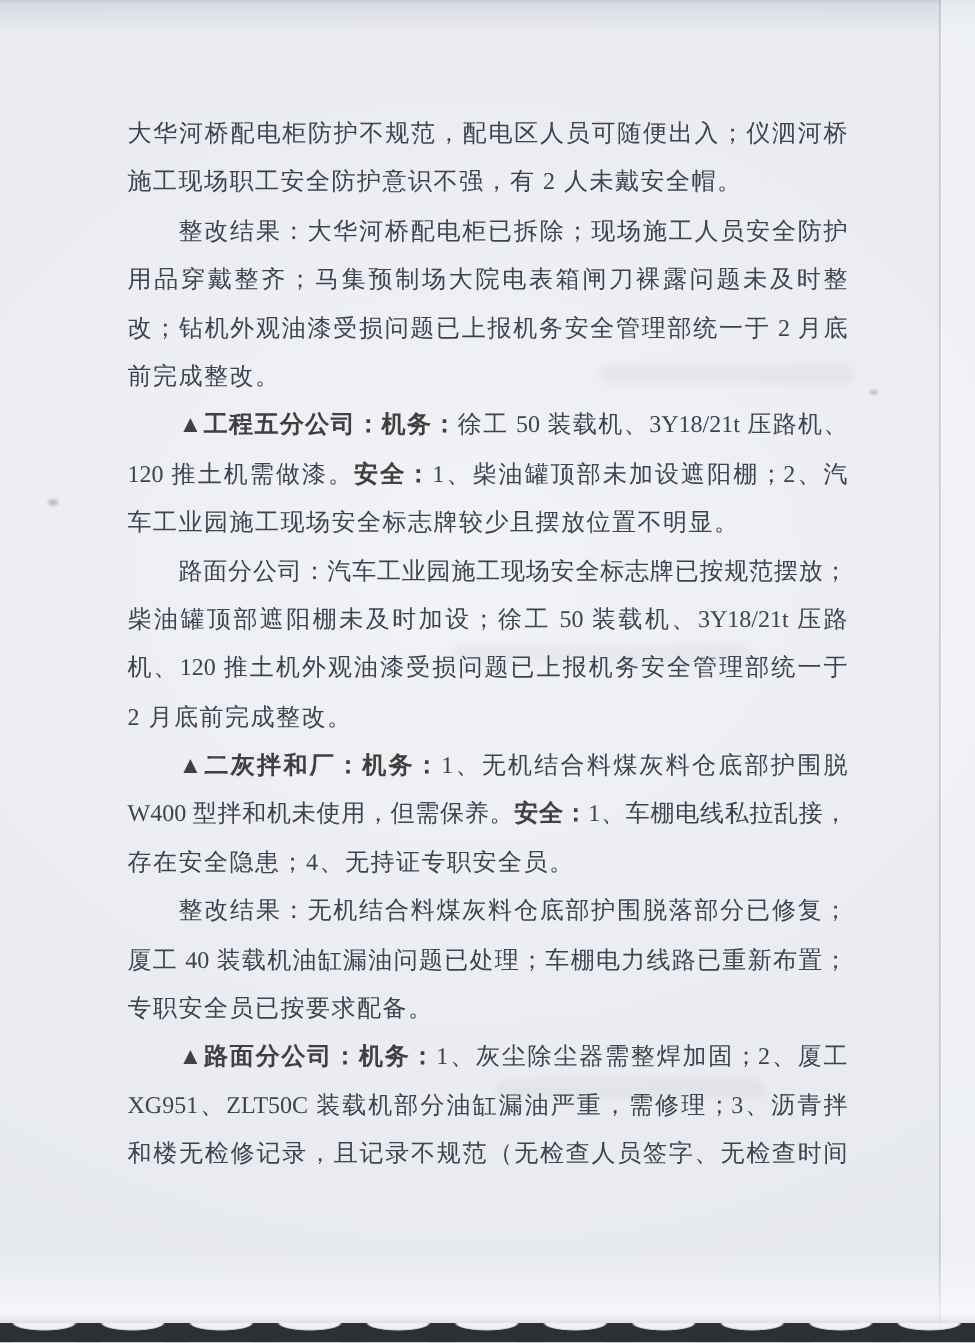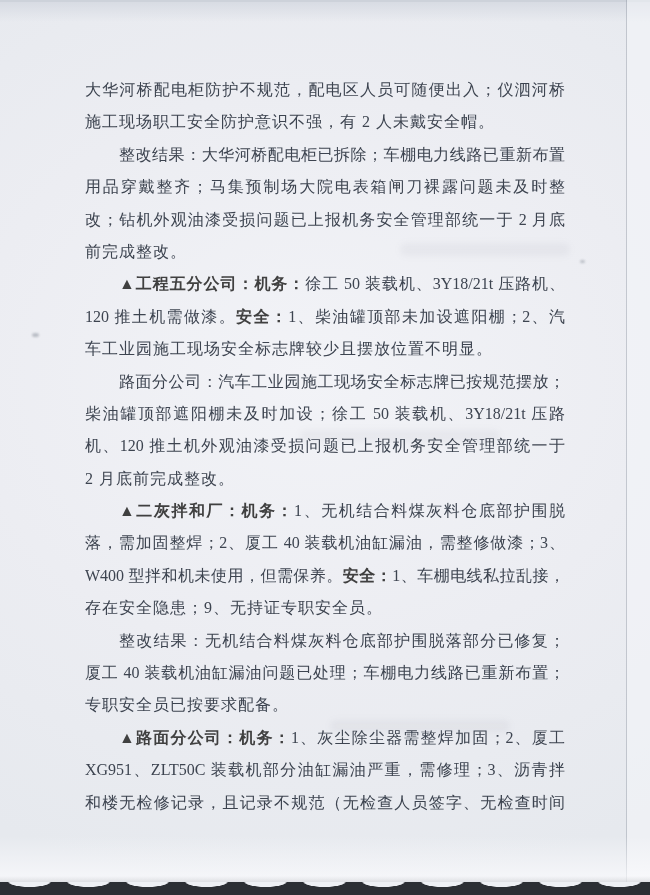--- a/index.html
+++ b/index.html
@@ -109,35 +109,34 @@
 
   <div class="smudge" style="left:400px; top:243px; width:170px; height:13px;"></div>
   <div class="smudge" style="left:300px; top:430px; width:200px; height:12px;"></div>
   <div class="smudge" style="left:330px; top:720px; width:180px; height:12px;"></div>
   <div class="speck" style="left:32px; top:333px;"></div>
   <div class="speck" style="left:580px; top:260px; width:5px; height:3px;"></div>
 
   <div class="doc-text" style="color: rgb(61, 68, 80);">
       <div class="line just"><span>大华河桥配电柜防护不规范，配电区人员可随便出入；仪泗河桥</span></div>
       <div class="line left"><span>施工现场职工安全防护意识不强，有 2 人未戴安全帽。</span></div>
-      <div class="line just ind"><span>整改结果：大华河桥配电柜已拆除；车棚电力线路已重新布置</span></div>
+      <div class="line just ind"><span>整改结果：大华河桥配电柜已拆除；现场施工人员安全防护</span></div>
       <div class="line just"><span>用品穿戴整齐；马集预制场大院电表箱闸刀裸露问题未及时整</span></div>
       <div class="line just"><span>改；钻机外观油漆受损问题已上报机务安全管理部统一于 2 月底</span></div>
       <div class="line left"><span>前完成整改。</span></div>
       <div class="line just ind"><span class="bold">▲工程五分公司：机务：</span><span>徐工 50 装载机、3Y18/21t 压路机、</span></div>
       <div class="line just"><span>120 推土机需做漆。</span><span class="bold">安全：</span><span>1、柴油罐顶部未加设遮阳棚；2、汽</span></div>
       <div class="line left"><span>车工业园施工现场安全标志牌较少且摆放位置不明显。</span></div>
       <div class="line just ind"><span>路面分公司：汽车工业园施工现场安全标志牌已按规范摆放；</span></div>
       <div class="line just"><span>柴油罐顶部遮阳棚未及时加设；徐工 50 装载机、3Y18/21t 压路</span></div>
       <div class="line just"><span>机、120 推土机外观油漆受损问题已上报机务安全管理部统一于</span></div>
       <div class="line left"><span>2 月底前完成整改。</span></div>
       <div class="line just ind"><span class="bold">▲二灰拌和厂：机务：</span><span>1、无机结合料煤灰料仓底部护围脱</span></div>
-      <div class="line just"><span>落，需加固整焊；2、厦工 40 装载机油缸漏油，需整修做漆；3、</span></div>
       <div class="line just"><span>W400 型拌和机未使用，但需保养。</span><span class="bold">安全：</span><span>1、车棚电线私拉乱接，</span></div>
-      <div class="line left"><span>存在安全隐患；9、无持证专职安全员。</span></div>
+      <div class="line left"><span>存在安全隐患；4、无持证专职安全员。</span></div>
       <div class="line just ind"><span>整改结果：无机结合料煤灰料仓底部护围脱落部分已修复；</span></div>
       <div class="line just"><span>厦工 40 装载机油缸漏油问题已处理；车棚电力线路已重新布置；</span></div>
       <div class="line left"><span>专职安全员已按要求配备。</span></div>
       <div class="line just ind"><span class="bold">▲路面分公司：机务：</span><span>1、灰尘除尘器需整焊加固；2、厦工</span></div>
       <div class="line just"><span>XG951、ZLT50C 装载机部分油缸漏油严重，需修理；3、沥青拌</span></div>
       <div class="line just"><span>和楼无检修记录，且记录不规范（无检查人员签字、无检查时间</span></div>
     </div>
 
   <div class="right-edge-strip"></div>
   <div class="right-edge-line"></div>

